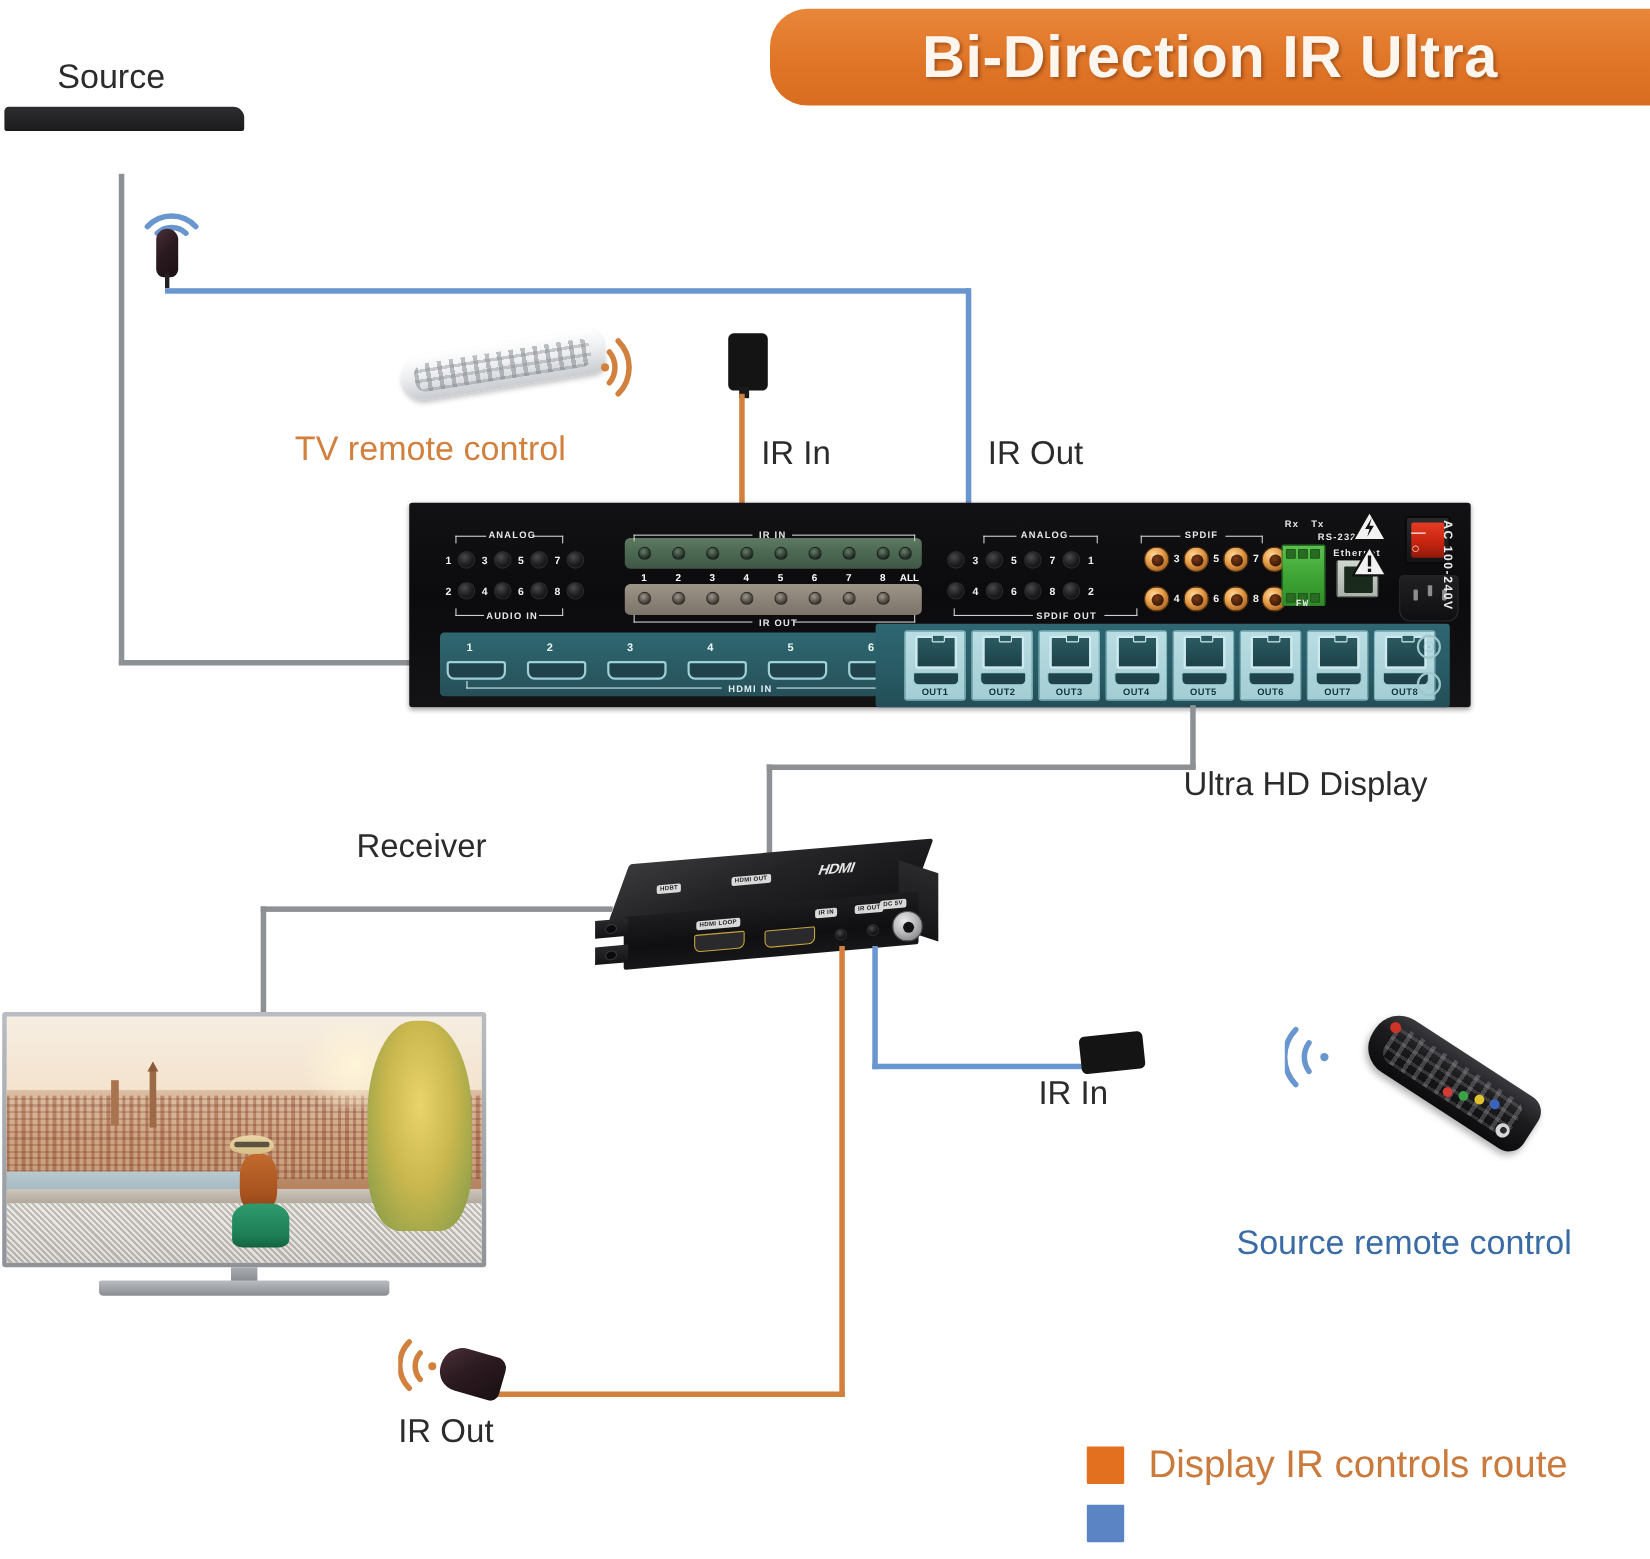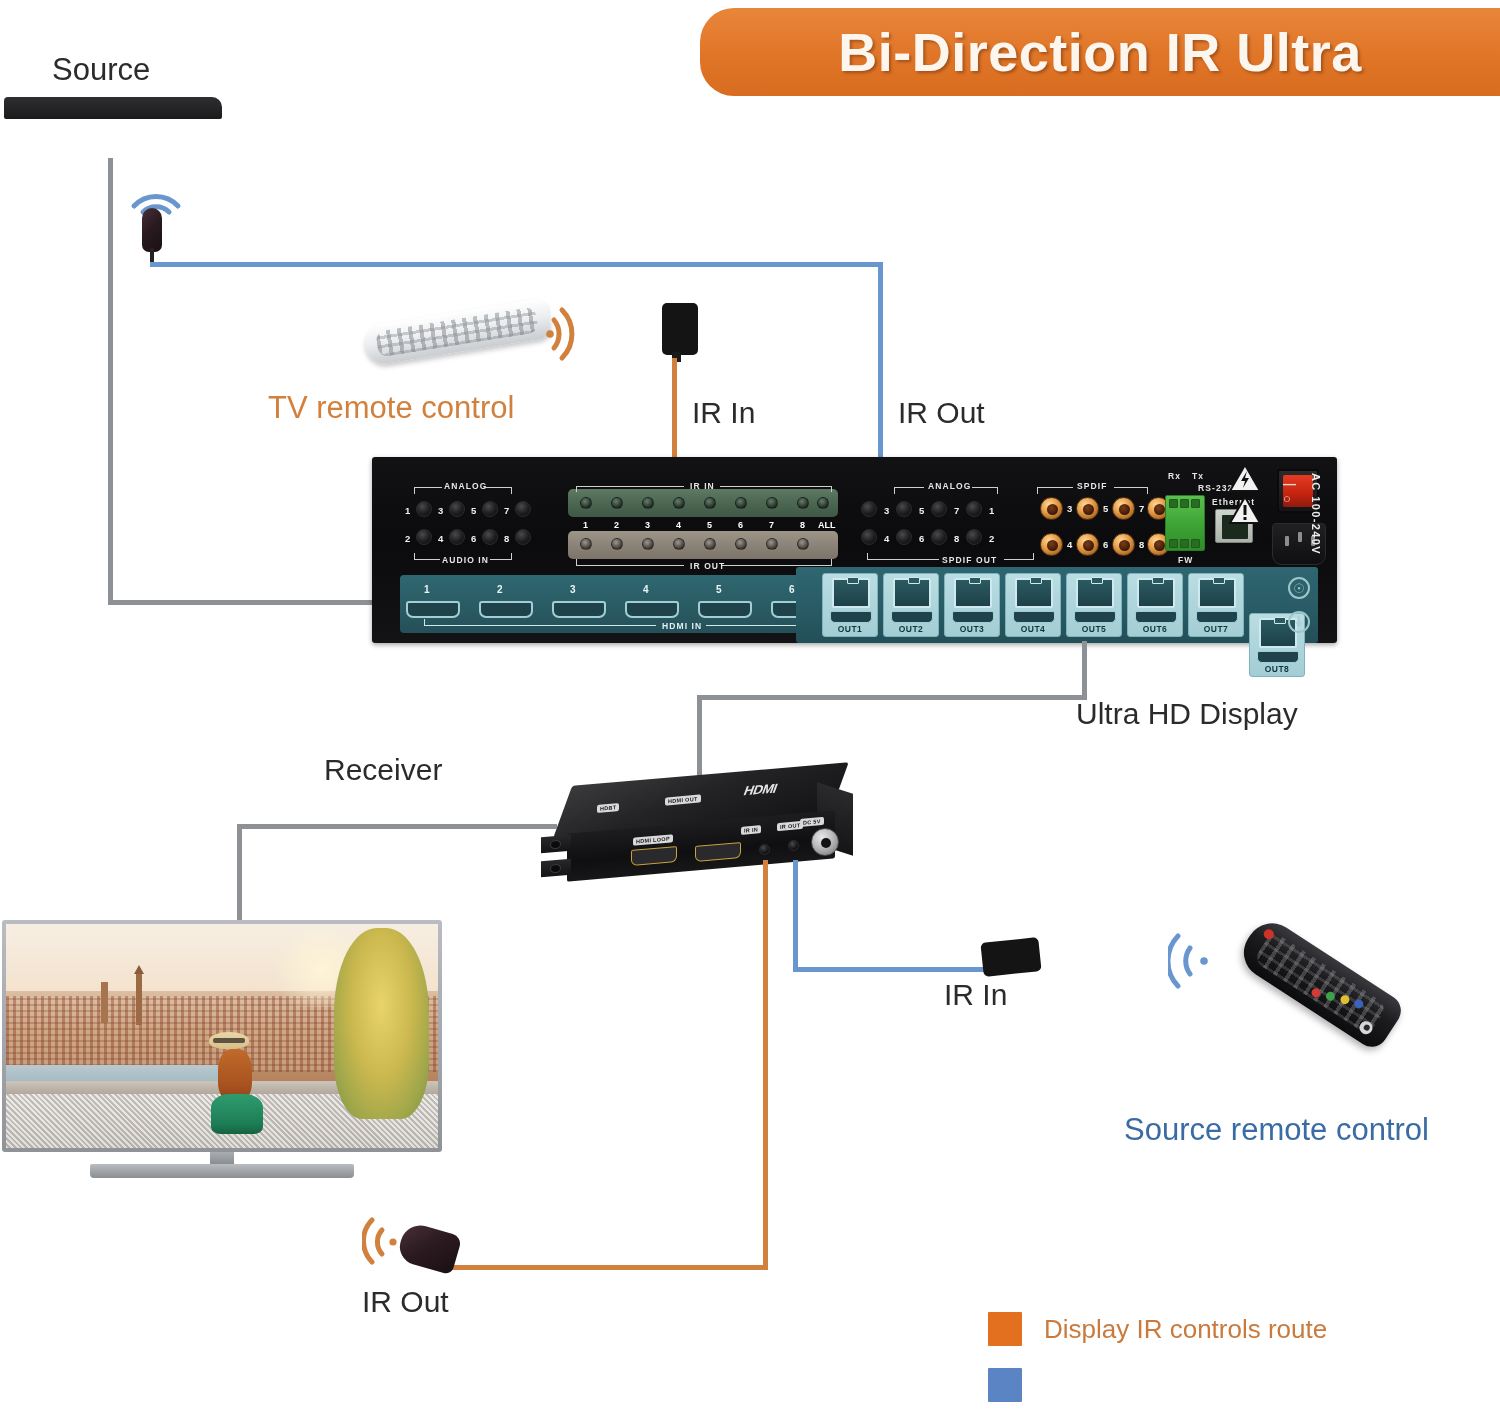--- a/index.html
+++ b/index.html
@@ -381,21 +381,21 @@
     position:absolute; right:16px; top:34px; width:13px; height:13px;
     border-radius:50%; background:#d7d7da;
   }
   .sr-logo:after{ content:""; position:absolute; left:4px; top:3px;
     width:6px; height:6px; border-radius:50%; background:#2a2a2d; }
 
   
   #legend{ position:absolute; left:988px; top:1312px; width:500px; height:95px; }
   .lg-row{ position:absolute; left:0; display:flex; align-items:center; }
   .lg-swatch{ width:34px; height:34px; margin-right:22px; border-radius:1px; }
-  .lg-text{ font-size:26px; white-space:nowrap; }
+  .lg-text{ font-size:35px; white-space:nowrap; }
 </style>
 </head>
 <body>
 
 <div id="stage">
 
   <div id="title-banner">
     <div id="title-text">Bi-Direction IR Ultra</div>
   </div>
 
@@ -617,21 +617,21 @@
     <div class="brk-label" style="left:820px; top:14px;">Tx</div>
     <div class="brk-label" style="left:826px; top:26px;">RS-232</div>
     <div class="rs232">
       <div class="scr" style="left:3px; top:3px;"></div>
       <div class="scr" style="left:14px; top:3px;"></div>
       <div class="scr" style="left:25px; top:3px;"></div>
       <div class="scr" style="left:3px; top:43px;"></div>
       <div class="scr" style="left:14px; top:43px;"></div>
       <div class="scr" style="left:25px; top:43px;"></div>
     </div>
-    <div class="brk-label" style="left:806px; top:98px;">FW</div>
+    <div class="brk-label" style="left:806px; top:87px;font-family:Liberation Mono, monospace;">FW</div>
 
     <div class="brk-label" style="left:840px; top:40px;">Ethernet</div>
     <div class="eth">
       <div class="eth-in"></div>
     </div>
 
     <svg style="position:absolute; left:856px; top:6px;" width="34" height="30" viewBox="0 0 34 30">
       <polygon points="17,2 32,28 2,28" fill="#f2f2f2" stroke="#111" stroke-width="2"></polygon>
       <path d="M19 8 L13 18 L17 18 L15 25 L21 15 L17 15 Z" fill="#111"></path>
     </svg>
@@ -698,21 +698,21 @@
         <div class="outhdmi"></div>
         <div class="outlabel">OUT6</div>
       </div>
       <div class="outport" style="left:392px;">
         <div class="rj45">
             <div class="rj45-tab"></div>
           </div>
         <div class="outhdmi"></div>
         <div class="outlabel">OUT7</div>
       </div>
-      <div class="outport" style="left:453px;margin-top:40px;">
+      <div class="outport" style="left:453px;">
         <div class="rj45">
             <div class="rj45-tab"></div>
           </div>
         <div class="outhdmi"></div>
         <div class="outlabel">OUT8</div>
       </div>
       <div class="gnd" style="left:492px; top:10px;">☉</div>
       <div class="gnd" style="left:492px; top:44px; border-style:solid;">⏚</div>
     </div>
   </div>

